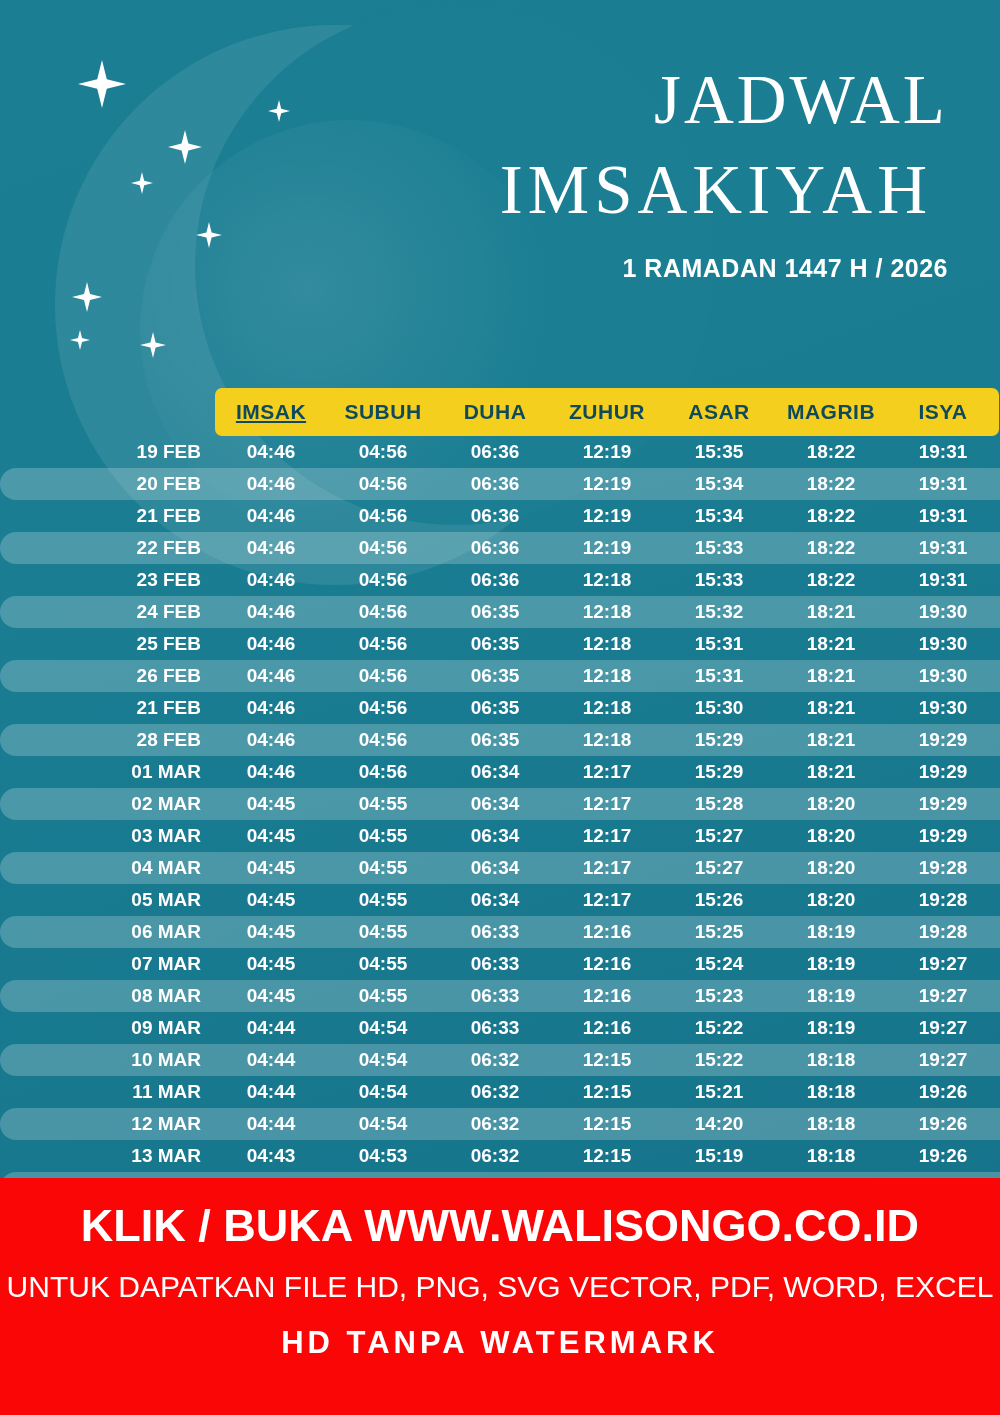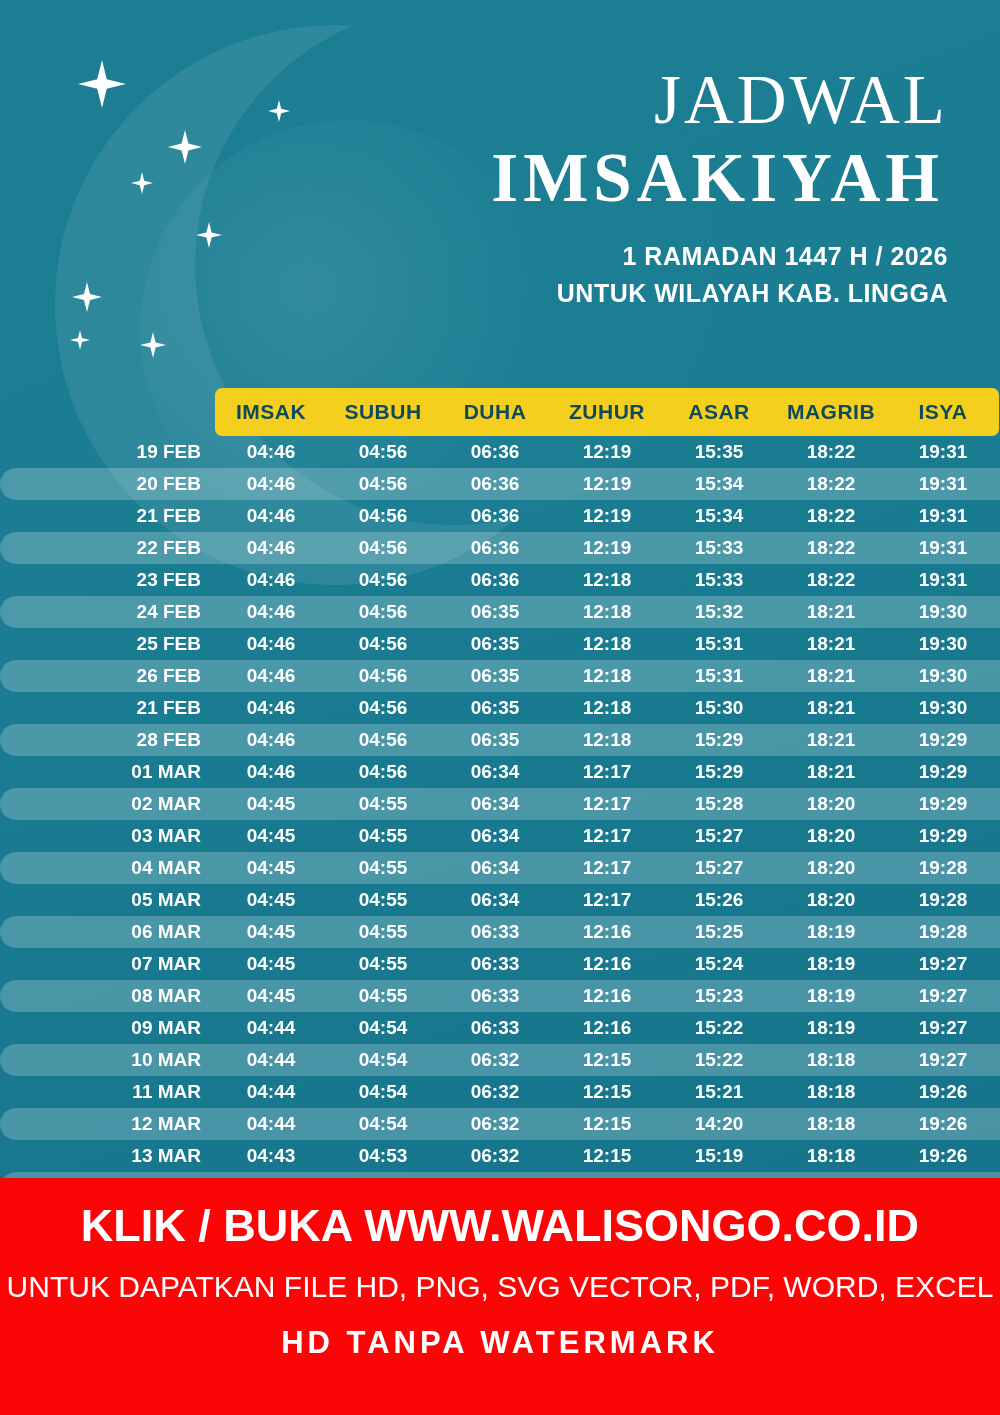--- a/index.html
+++ b/index.html
@@ -79,22 +79,22 @@
     letter-spacing: 3px;
     line-height: 1.0;
     font-weight: normal;
     margin: 0;
   }
   .title-2 {
     font-family: "Liberation Serif", serif;
     font-size: 69px;
     letter-spacing: 5px;
     line-height: 1.15;
-    font-weight: bold;
-    margin: 4px;
+    font-weight: normal;
+    margin: 16px;
   }
   .subtitle {
     font-size: 25px;
     font-weight: bold;
     letter-spacing: 0.5px;
     margin-top: 20px;
     line-height: 1.45;
   }
   .subtitle div { white-space: nowrap; }
 
@@ -124,20 +124,21 @@
     color: #0e4a5c;
     font-size: 21px;
     font-weight: bold;
     height: 48px;
     text-align: center;
     letter-spacing: 0.5px;
   }
   thead th.head-cell.first {
     border-top-left-radius: 7px;
     border-bottom-left-radius: 7px;
+    text-decoration: underline;
   }
   thead th.head-cell.last {
     border-top-right-radius: 7px;
     border-bottom-right-radius: 7px;
   }
   thead th.blank { background: transparent; }
 
   tbody tr { height: 32px; }
   tbody td {
     color: #ffffff;
@@ -215,21 +216,20 @@
   <div class="star4" style="left:196px; top:222px; width:26px; height:26px;"></div>
   <div class="star4" style="left:72px; top:282px; width:30px; height:30px;"></div>
   <div class="star4" style="left:70px; top:330px; width:20px; height:20px;"></div>
   <div class="star4" style="left:140px; top:332px; width:26px; height:26px;"></div>
 
   <div class="header">
     <div class="title-1">JADWAL</div>
     <div class="title-2">IMSAKIYAH</div>
     <div class="subtitle">
       <div>1 RAMADAN 1447 H / 2026</div>
-      <div>UNTUK WILAYAH KAB. LINGGA</div>
     </div>
   </div>
 
   <div class="table-wrap">
     <table class="schedule">
       <colgroup>
         <col class="col-pad">
         <col class="col-date">
         <col class="col-time">
           <col class="col-time">

